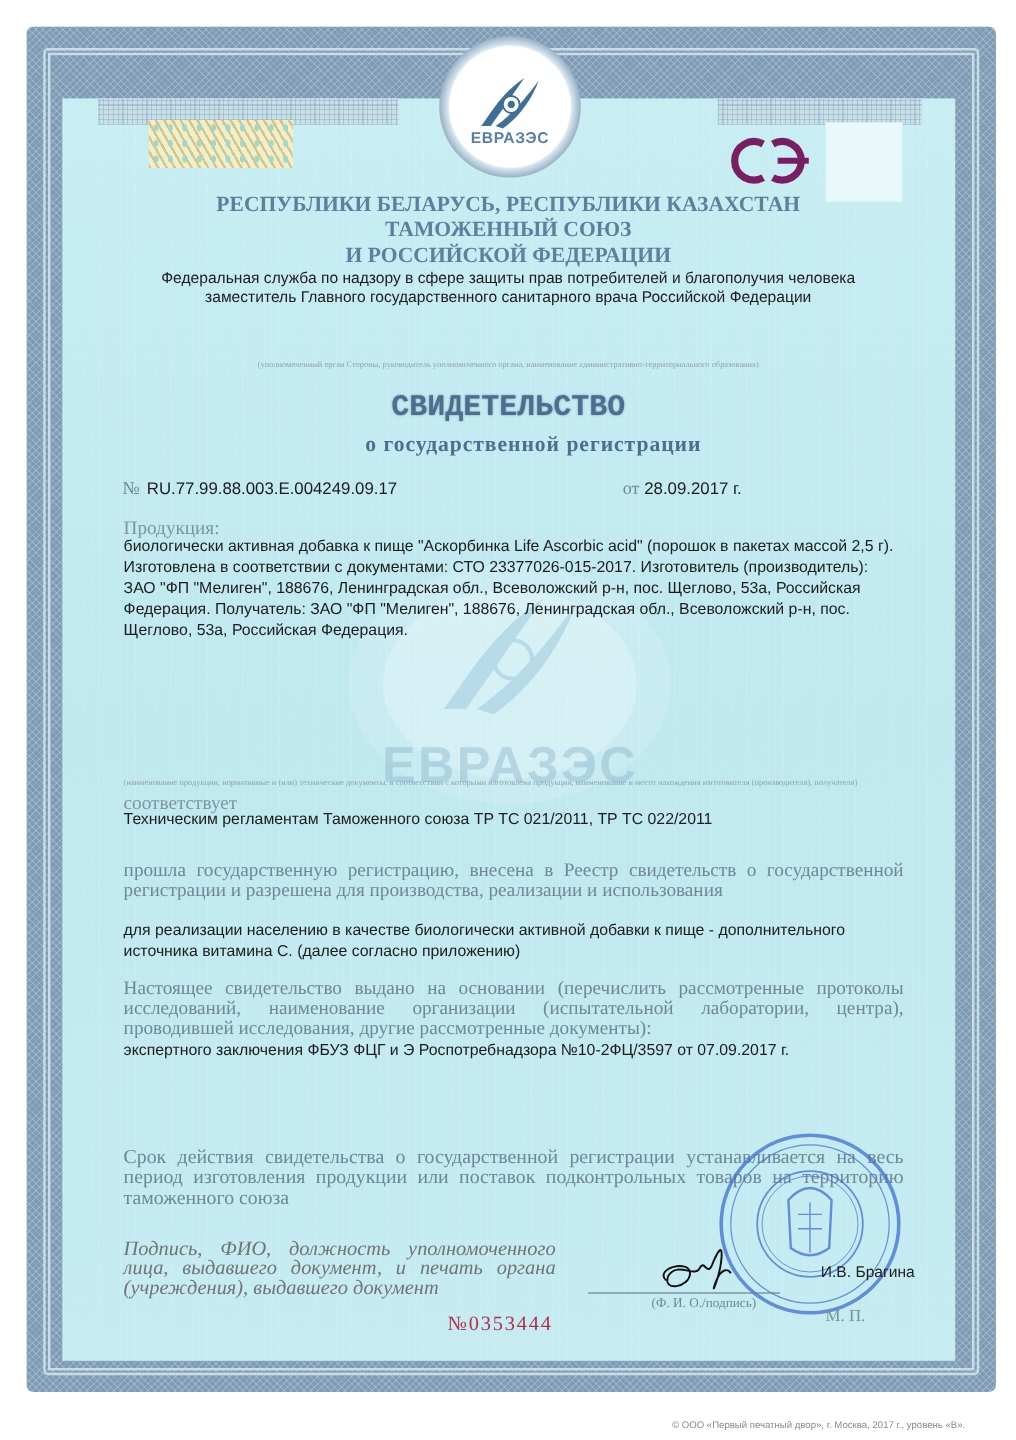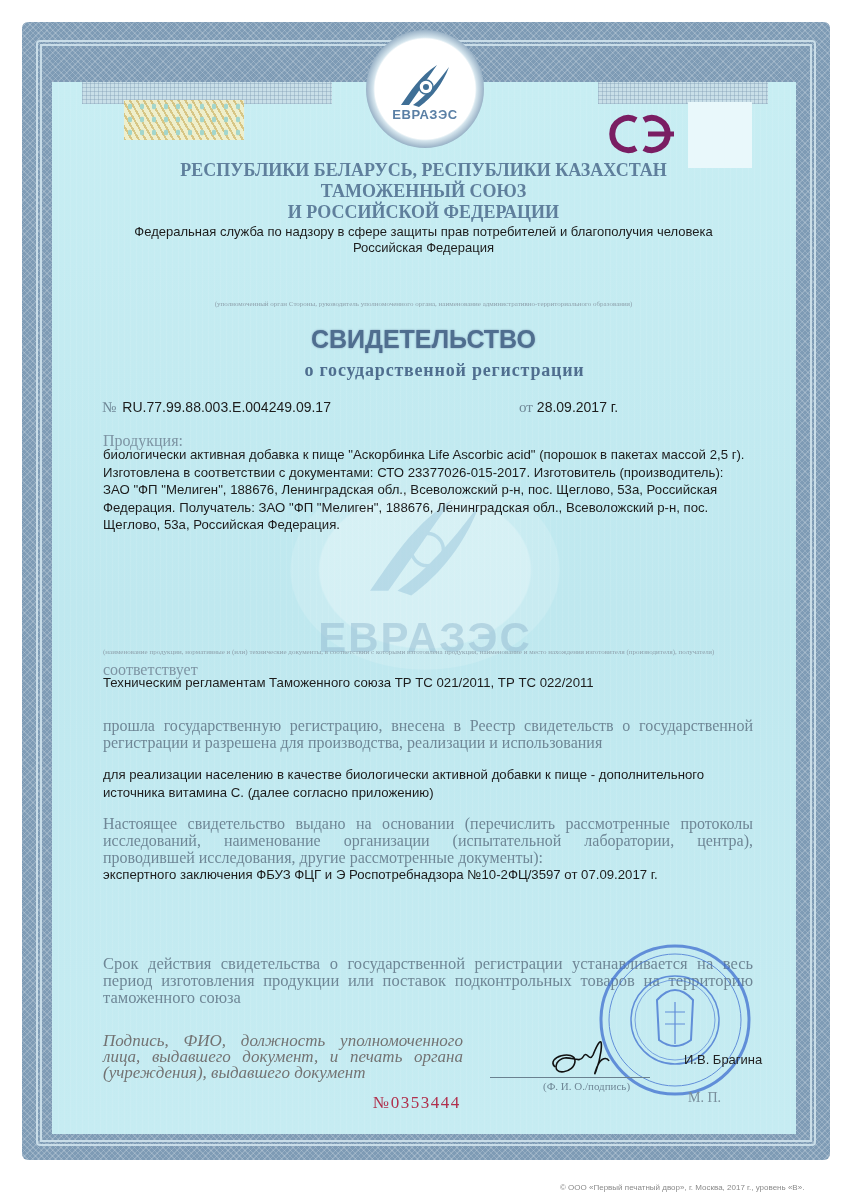--- a/index.html
+++ b/index.html
@@ -78,21 +78,21 @@
   .serif-head { font-family: "Liberation Serif", serif; color: #5f7f9c; font-weight: bold; text-align: center; }
   .sans-dark { font-family: "Liberation Sans", sans-serif; color: #1c1c1c; }
   .serif-grey { font-family: "Liberation Serif", serif; color: #6f8796; }
   .tiny-caption { font-family: "Liberation Serif", serif; color: #8fa2ad; font-size: 7px; white-space: nowrap; }
 
   .union-title { left: 0; width: 847px; top: 160px; font-size: 18px; line-height: 21px; }
   .authority { left: 0; width: 847px; top: 224px; font-size: 13px; line-height: 16px; text-align: center; }
   .cap-authority { left: 0; width: 847px; top: 300px; text-align: center; }
   .cert-title {
     left: 0; width: 847px; top: 325px; text-align: center;
-    font-family: Liberation Sans, sans-serif; font-weight: bold; font-size: 25px; color: #4f6e8f;
+    font-family: Liberation Mono, monospace; font-weight: bold; font-size: 25px; color: #4f6e8f;
     text-shadow: 0 0 2px #7c98b3;
   }
   .cert-sub {
     left: 0; width: 847px; top: 360px; text-align: center;
     font-family: "Liberation Serif", serif; font-weight: bold; font-size: 18px; color: #4f6e8f; letter-spacing: 0.8px; padding-left: 21px;
   }
   .num-row { left: 102px; top: 399px; font-size: 14px; width: 600px; }
   .num-row .sym { font-family: "Liberation Serif", serif; color: #6f8796; font-size: 15px; margin-right: 6px; }
   .date-row { left: 507px; top: 399px; font-size: 14px; margin-left: 12px; }
   .date-row .sym { font-family: "Liberation Serif", serif; color: #6f8796; font-size: 15px; margin-right: 4px; }
@@ -151,21 +151,21 @@
 </div>
 
 <div class="txt serif-head union-title">
   <div>РЕСПУБЛИКИ БЕЛАРУСЬ, РЕСПУБЛИКИ КАЗАХСТАН</div>
   <div>ТАМОЖЕННЫЙ СОЮЗ</div>
   <div>И РОССИЙСКОЙ ФЕДЕРАЦИИ</div>
 </div>
 
 <div class="txt sans-dark authority">
   <div>Федеральная служба по надзору в сфере защиты прав потребителей и благополучия человека</div>
-  <div>Российская Федерация</div>
+  <div>заместитель Главного государственного санитарного врача Российской Федерации</div>
 </div>
 <div class="txt tiny-caption cap-authority">(уполномоченный орган Стороны, руководитель уполномоченного органа, наименование административно-территориального образования)</div>
 
 <div class="txt cert-title">СВИДЕТЕЛЬСТВО</div>
 <div class="txt cert-sub">о государственной регистрации</div>
 
 <div class="txt sans-dark num-row">
   <span class="sym">№</span><span>RU.77.99.88.003.Е.004249.09.17</span>
 </div>
 <div class="txt sans-dark date-row">

